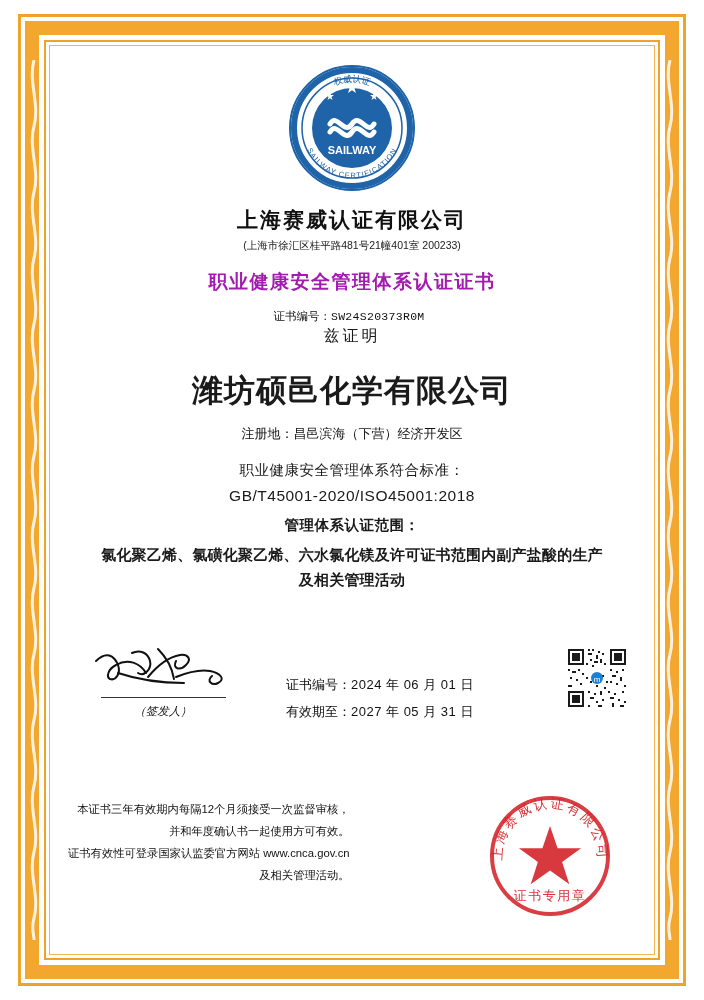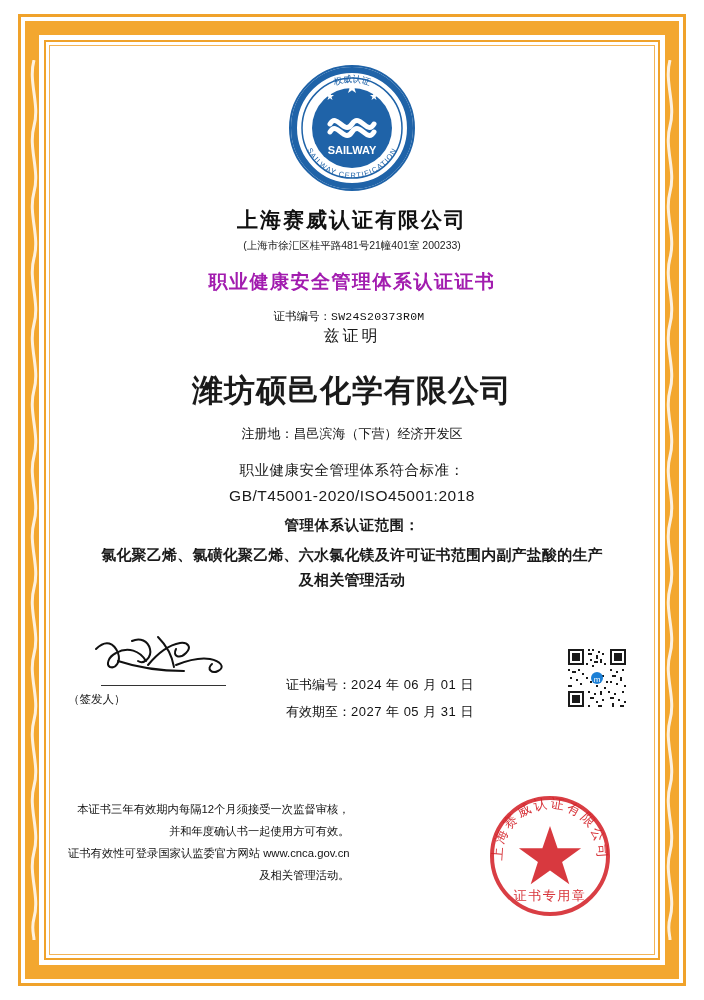--- a/index.html
+++ b/index.html
@@ -186,23 +186,24 @@
 
   
   .sig-row {
     position: relative;
     margin-top: 34px;
     height: 110px;
   }
   .signature {
     position: absolute;
     left: 10px;
-    top: 4px;
+    top: 16px;
     width: 190px;
-    text-align: left;
+    text-align: center;
+    font-style: italic;
   }
   .sig-ink {
     height: 48px;
     display: flex;
     align-items: flex-end;
     justify-content: center;
   }
   .sig-rule {
     margin: 6px auto 0;
     width: 125px;

